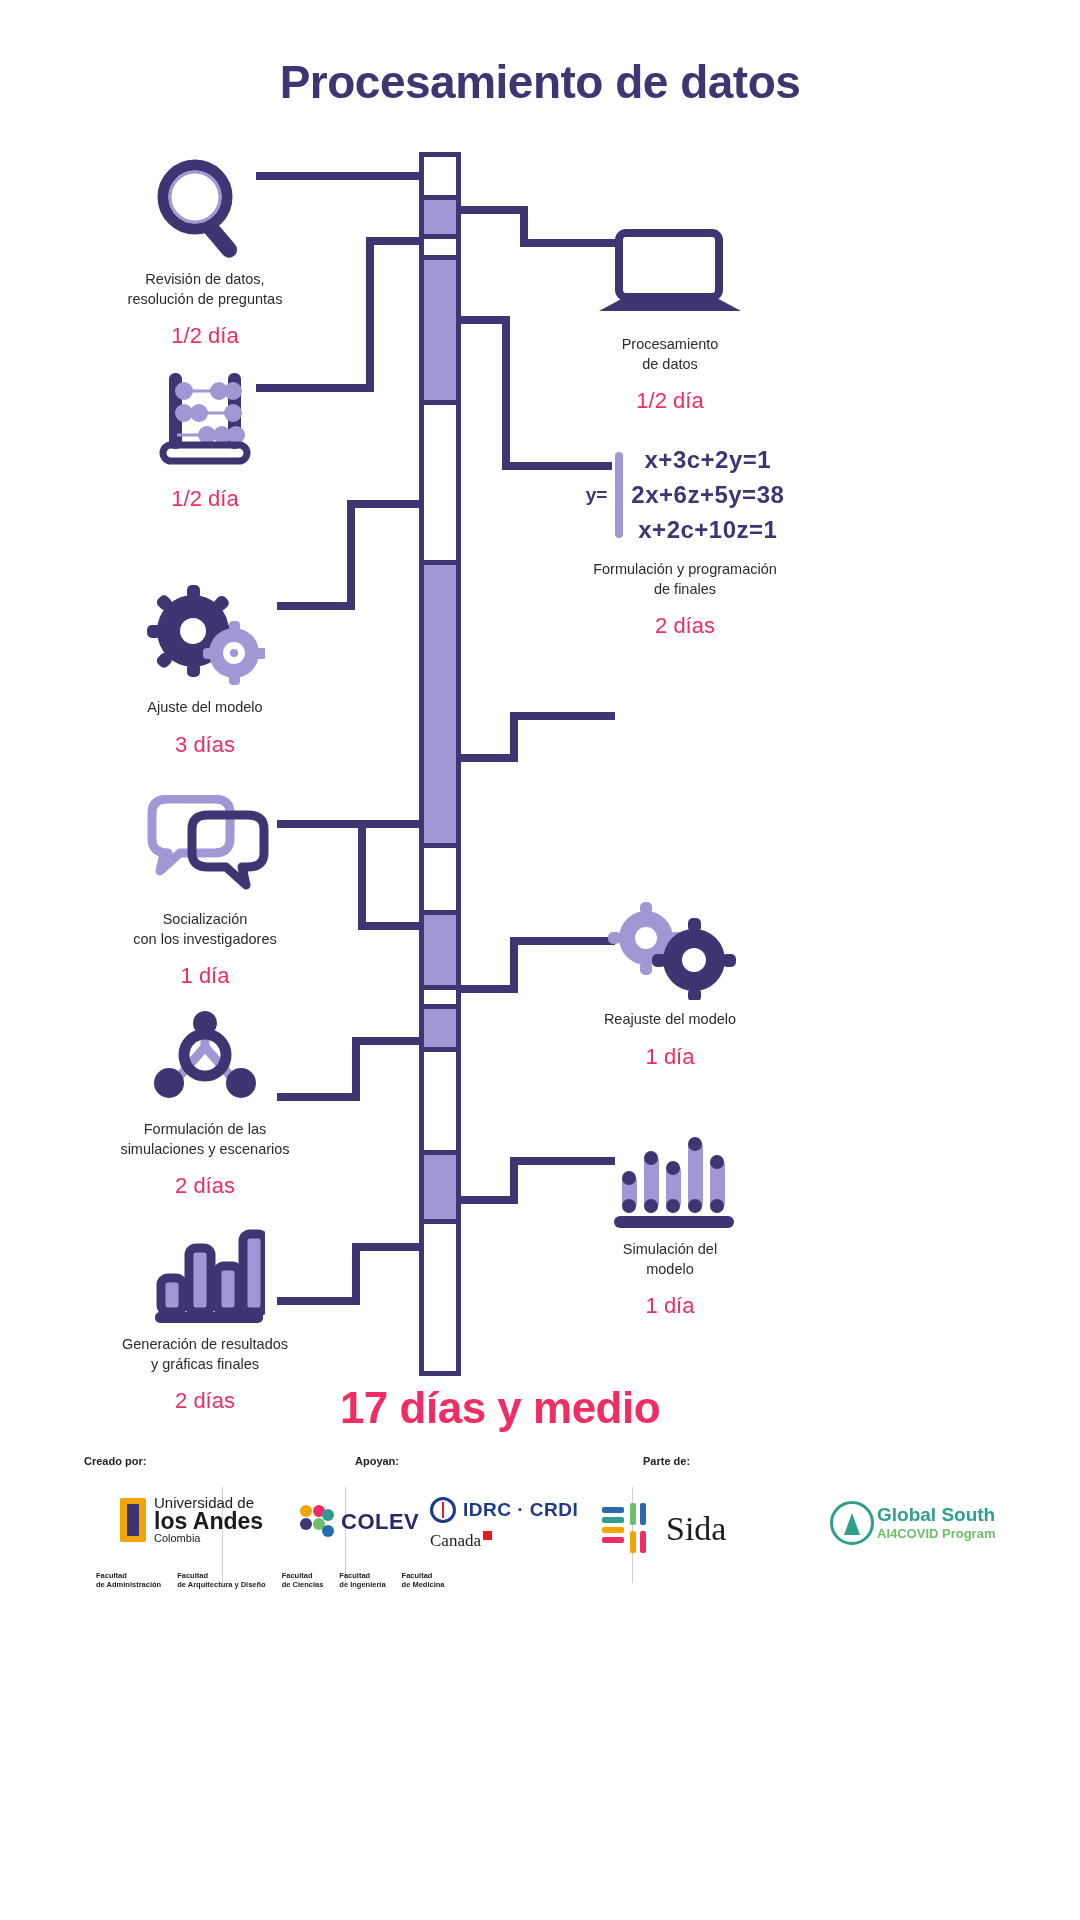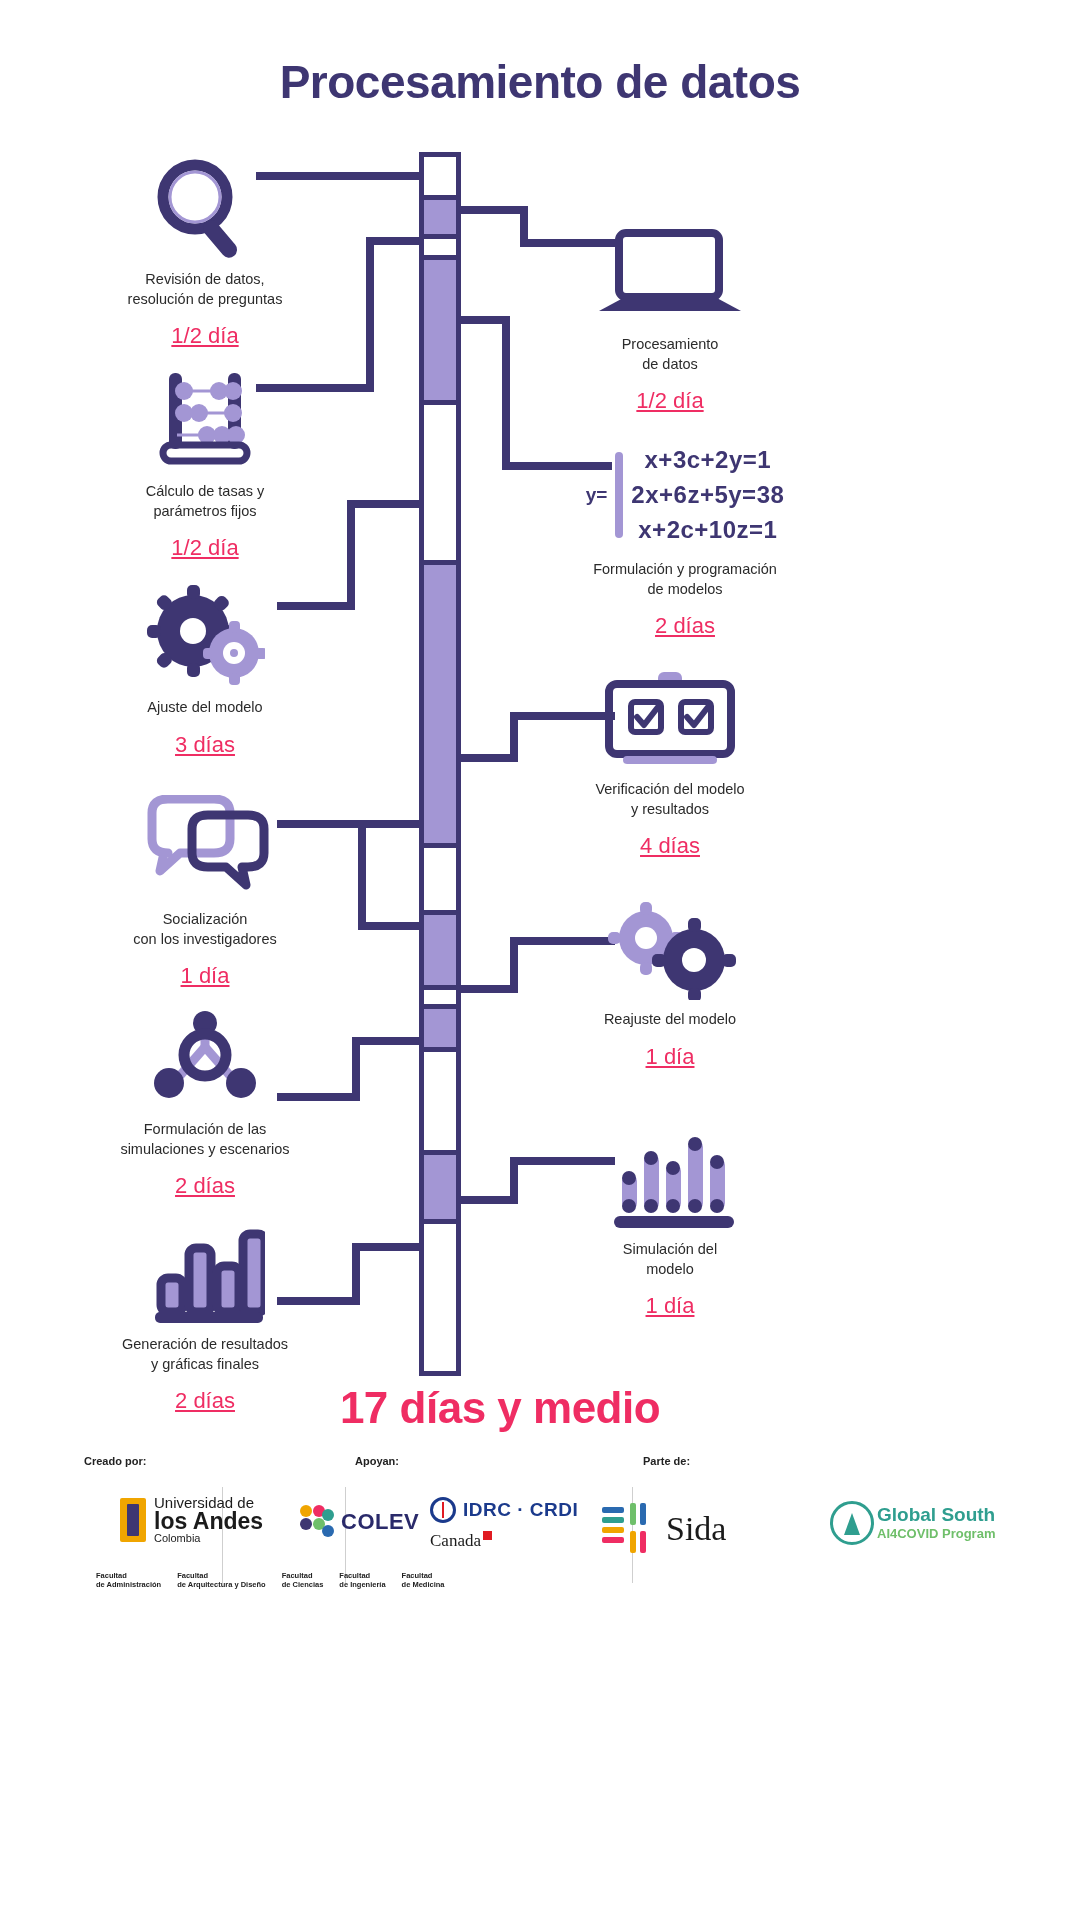--- a/index.html
+++ b/index.html
@@ -31,21 +31,21 @@
   .h { height:8px; }
   .v { width:8px; }
 
   
   .item { position:absolute; width:260px; text-align:center; }
   .item .icon { height:110px; display:flex; align-items:flex-end; justify-content:center; }
   .item .label {
     font-size:14.5px; line-height:1.35; color:#2b2b2b; margin-top:10px; white-space:pre-line;
   }
   .item .days {
-    margin-top:14px; font-size:22px; color:#ef2d63; font-weight:500;text-decoration:underline;
+    margin-top:14px; font-size:22px; color:#ef2d63; font-weight:500;
   }
 
   
   .total {
     position:absolute; top:1383px; left:0; width:1000px; text-align:center;
     font-size:44px; font-weight:bold; color:#ef2d63; letter-spacing:-0.5px;
   }
 
   
   .eqwrap { display:flex; align-items:center; justify-content:center; gap:8px; height:110px; }
@@ -214,22 +214,20 @@
           <circle cx="82" cy="24" r="9" fill="#a396d4"></circle>
         <circle cx="33" cy="46" r="9" fill="#a396d4"></circle>
           <circle cx="48" cy="46" r="9" fill="#a396d4"></circle>
           <circle cx="82" cy="46" r="9" fill="#a396d4"></circle>
         <circle cx="56" cy="68" r="9" fill="#a396d4"></circle>
           <circle cx="71" cy="68" r="9" fill="#a396d4"></circle>
           <circle cx="85" cy="68" r="9" fill="#a396d4"></circle>
         <rect x="12" y="78" width="84" height="16" rx="8" fill="none" stroke="#3e3672" stroke-width="7"></rect>
       </svg>
     </div>
-    <div class="label">Cálculo de tasas y
-parámetros fijos</div>
     <div class="days">1/2 día</div>
   </div>
 
   <div class="item" style="left:75px; top:578px;">
     <div class="icon">
       <svg width="120" height="105" viewBox="0 0 120 105">
         <g fill="#3e3672">
           <circle cx="48" cy="48" r="36"></circle>
           <g>
             <rect x="42" y="2" width="13" height="14" rx="5"></rect>
@@ -320,40 +318,24 @@
     <div class="eqwrap">
       <div class="eqlhs">y=</div>
       <div class="brace"></div>
       <div class="eqlines">
         <span>x+3c+2y=1</span>
         <span>2x+6z+5y=38</span>
         <span>x+2c+10z=1</span>
       </div>
     </div>
     <div class="label">Formulación y programación
-de modelos</div>
+de finales</div>
     <div class="days">2 días</div>
   </div>
 
-  <div class="item" style="left:540px; top:660px;">
-    <div class="icon">
-      <svg width="150" height="102" viewBox="0 0 150 102">
-        <rect x="63" y="4" width="24" height="16" rx="6" fill="#a396d4"></rect>
-        <rect x="14" y="16" width="122" height="70" rx="8" fill="none" stroke="#3e3672" stroke-width="8"></rect>
-        <rect x="36" y="34" width="30" height="30" rx="4" fill="none" stroke="#3e3672" stroke-width="6"></rect>
-        <path d="M42 49 l7 8 l14 -18" fill="none" stroke="#3e3672" stroke-width="6" stroke-linecap="round" stroke-linejoin="round"></path>
-        <rect x="86" y="34" width="30" height="30" rx="4" fill="none" stroke="#3e3672" stroke-width="6"></rect>
-        <path d="M92 49 l7 8 l14 -18" fill="none" stroke="#3e3672" stroke-width="6" stroke-linecap="round" stroke-linejoin="round"></path>
-        <rect x="28" y="88" width="94" height="8" rx="4" fill="#a396d4"></rect>
-      </svg>
-    </div>
-    <div class="label">Verificación del modelo
-y resultados</div>
-    <div class="days">4 días</div>
-  </div>
 
   <div class="item" style="left:540px; top:890px;">
     <div class="icon">
       <svg width="140" height="100" viewBox="0 0 140 100">
         <g fill="#a396d4">
           <circle cx="46" cy="38" r="27"></circle>
           <rect x="40" y="2" width="12" height="13" rx="5"></rect>
             <rect x="40" y="62" width="12" height="13" rx="5"></rect>
           <rect x="8" y="32" width="13" height="12" rx="5"></rect>
             <rect x="70" y="32" width="13" height="12" rx="5"></rect>

